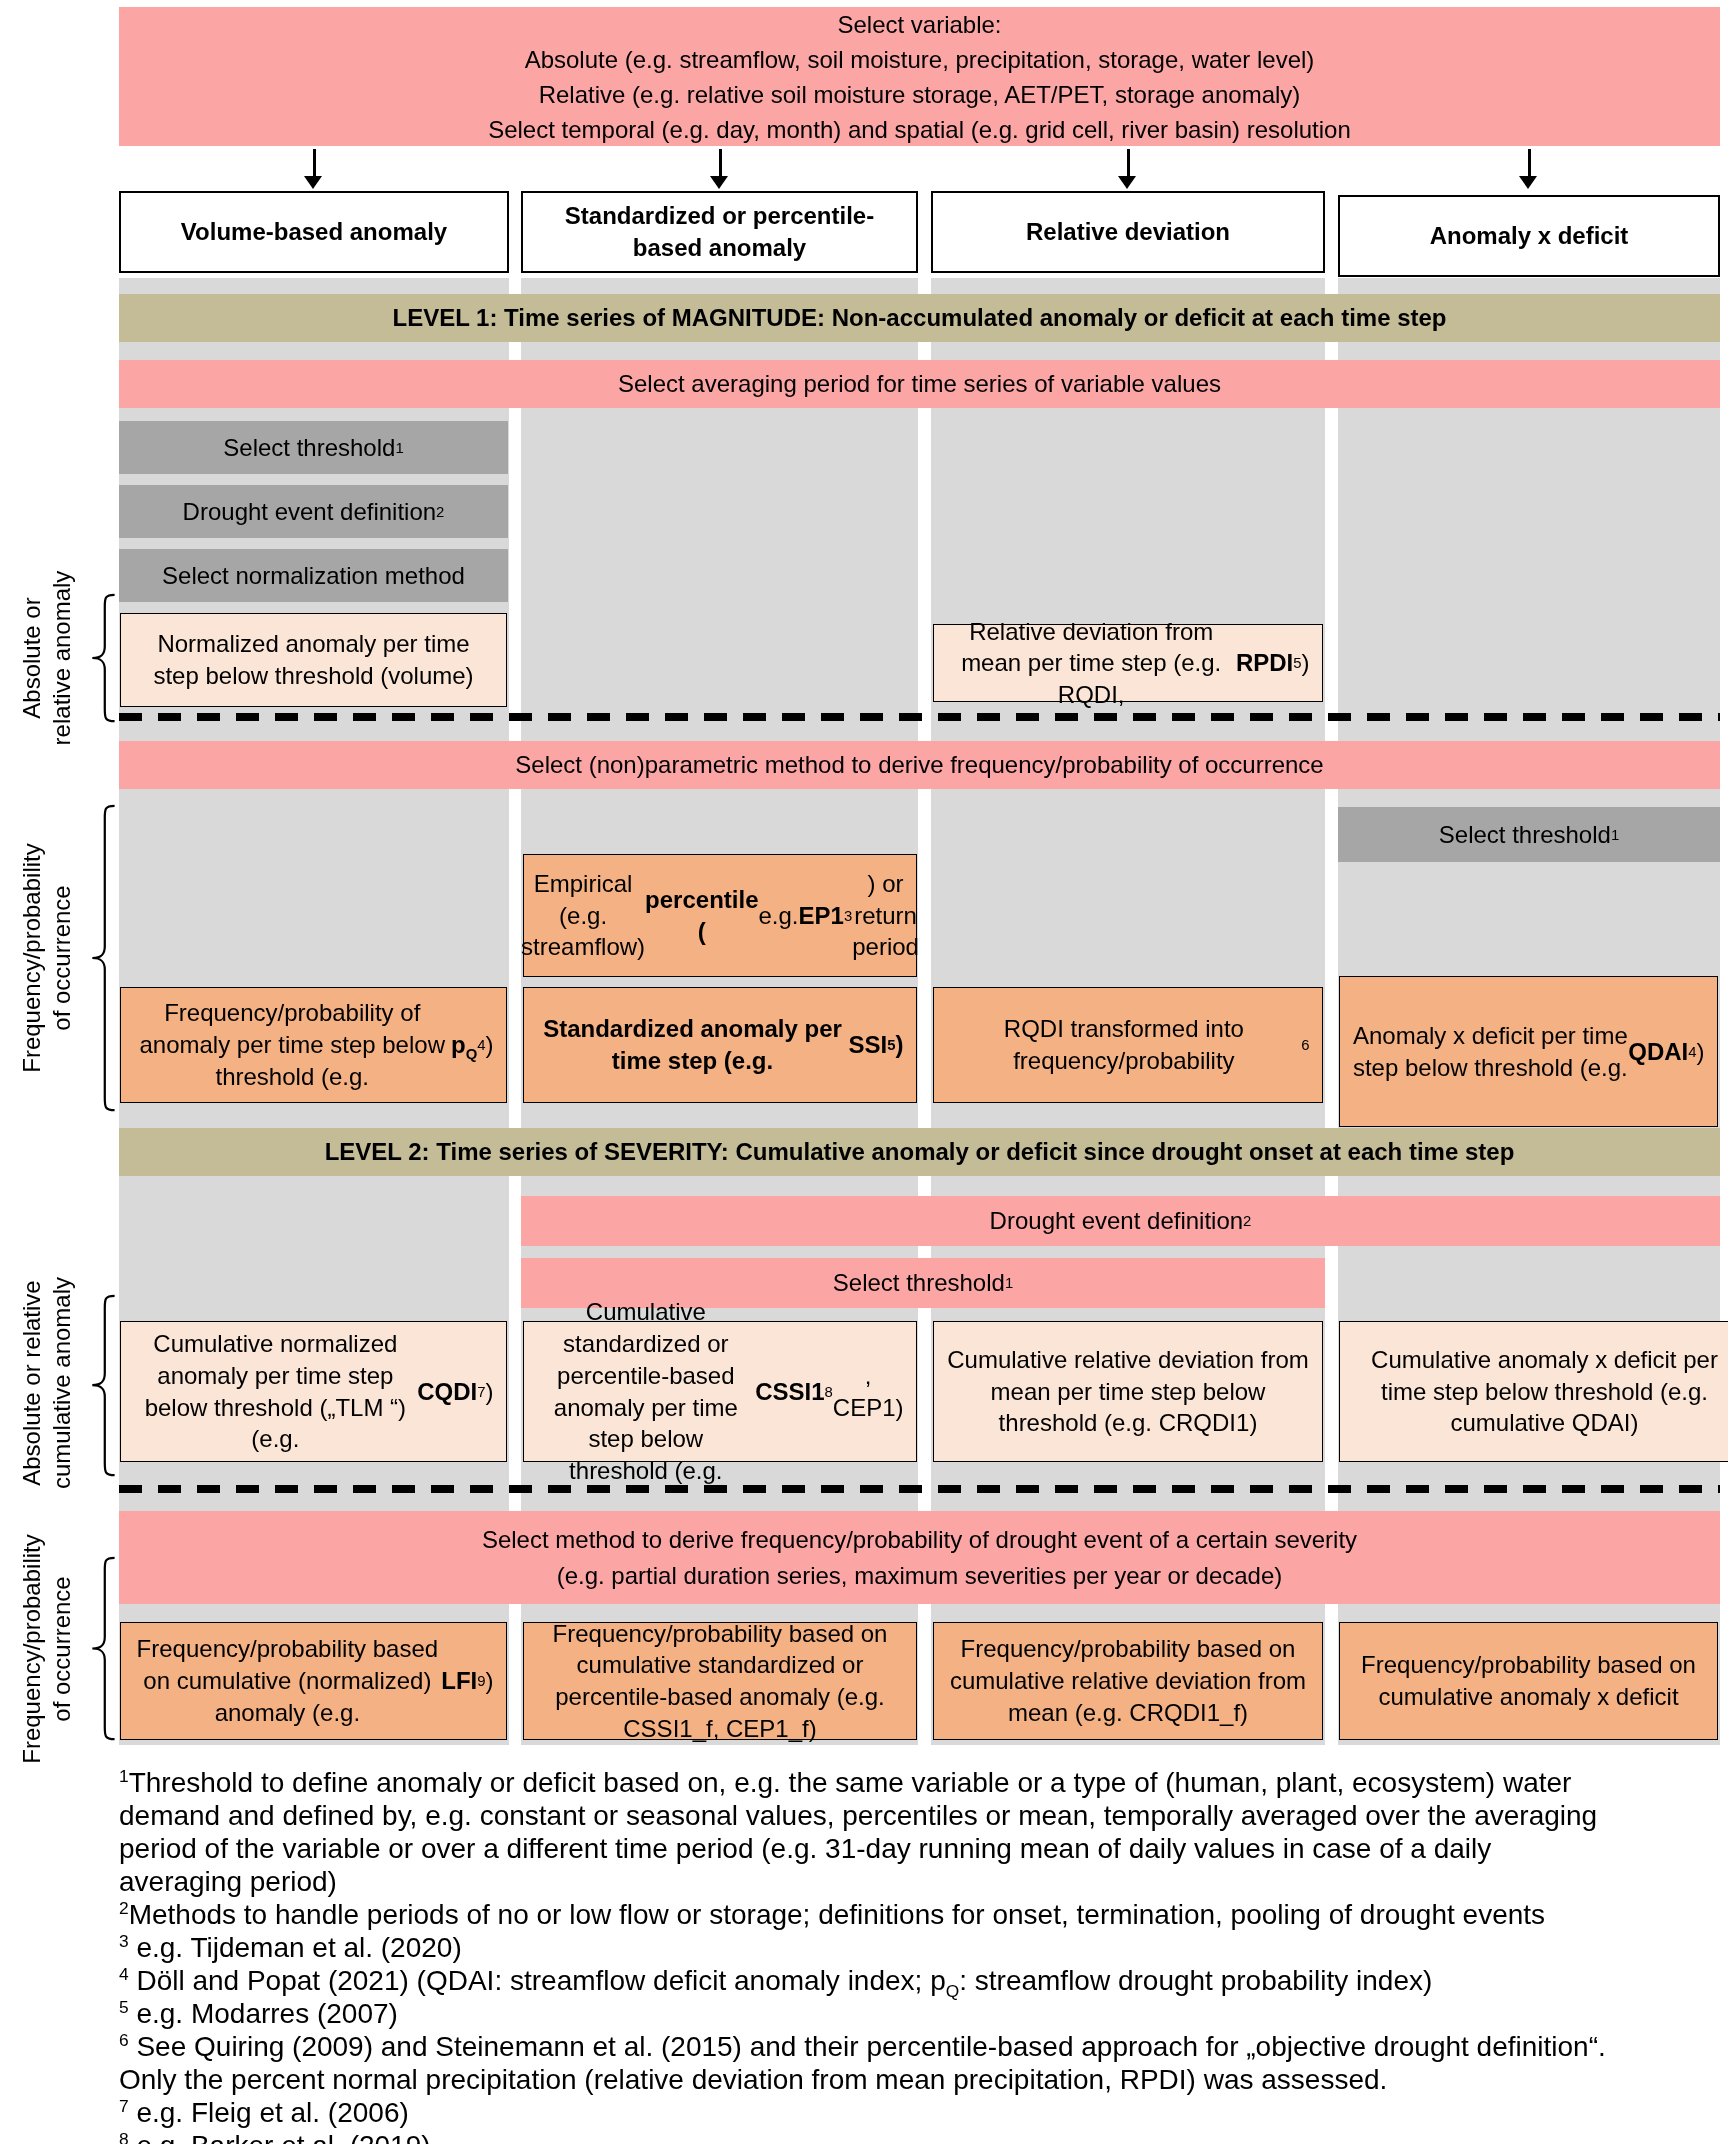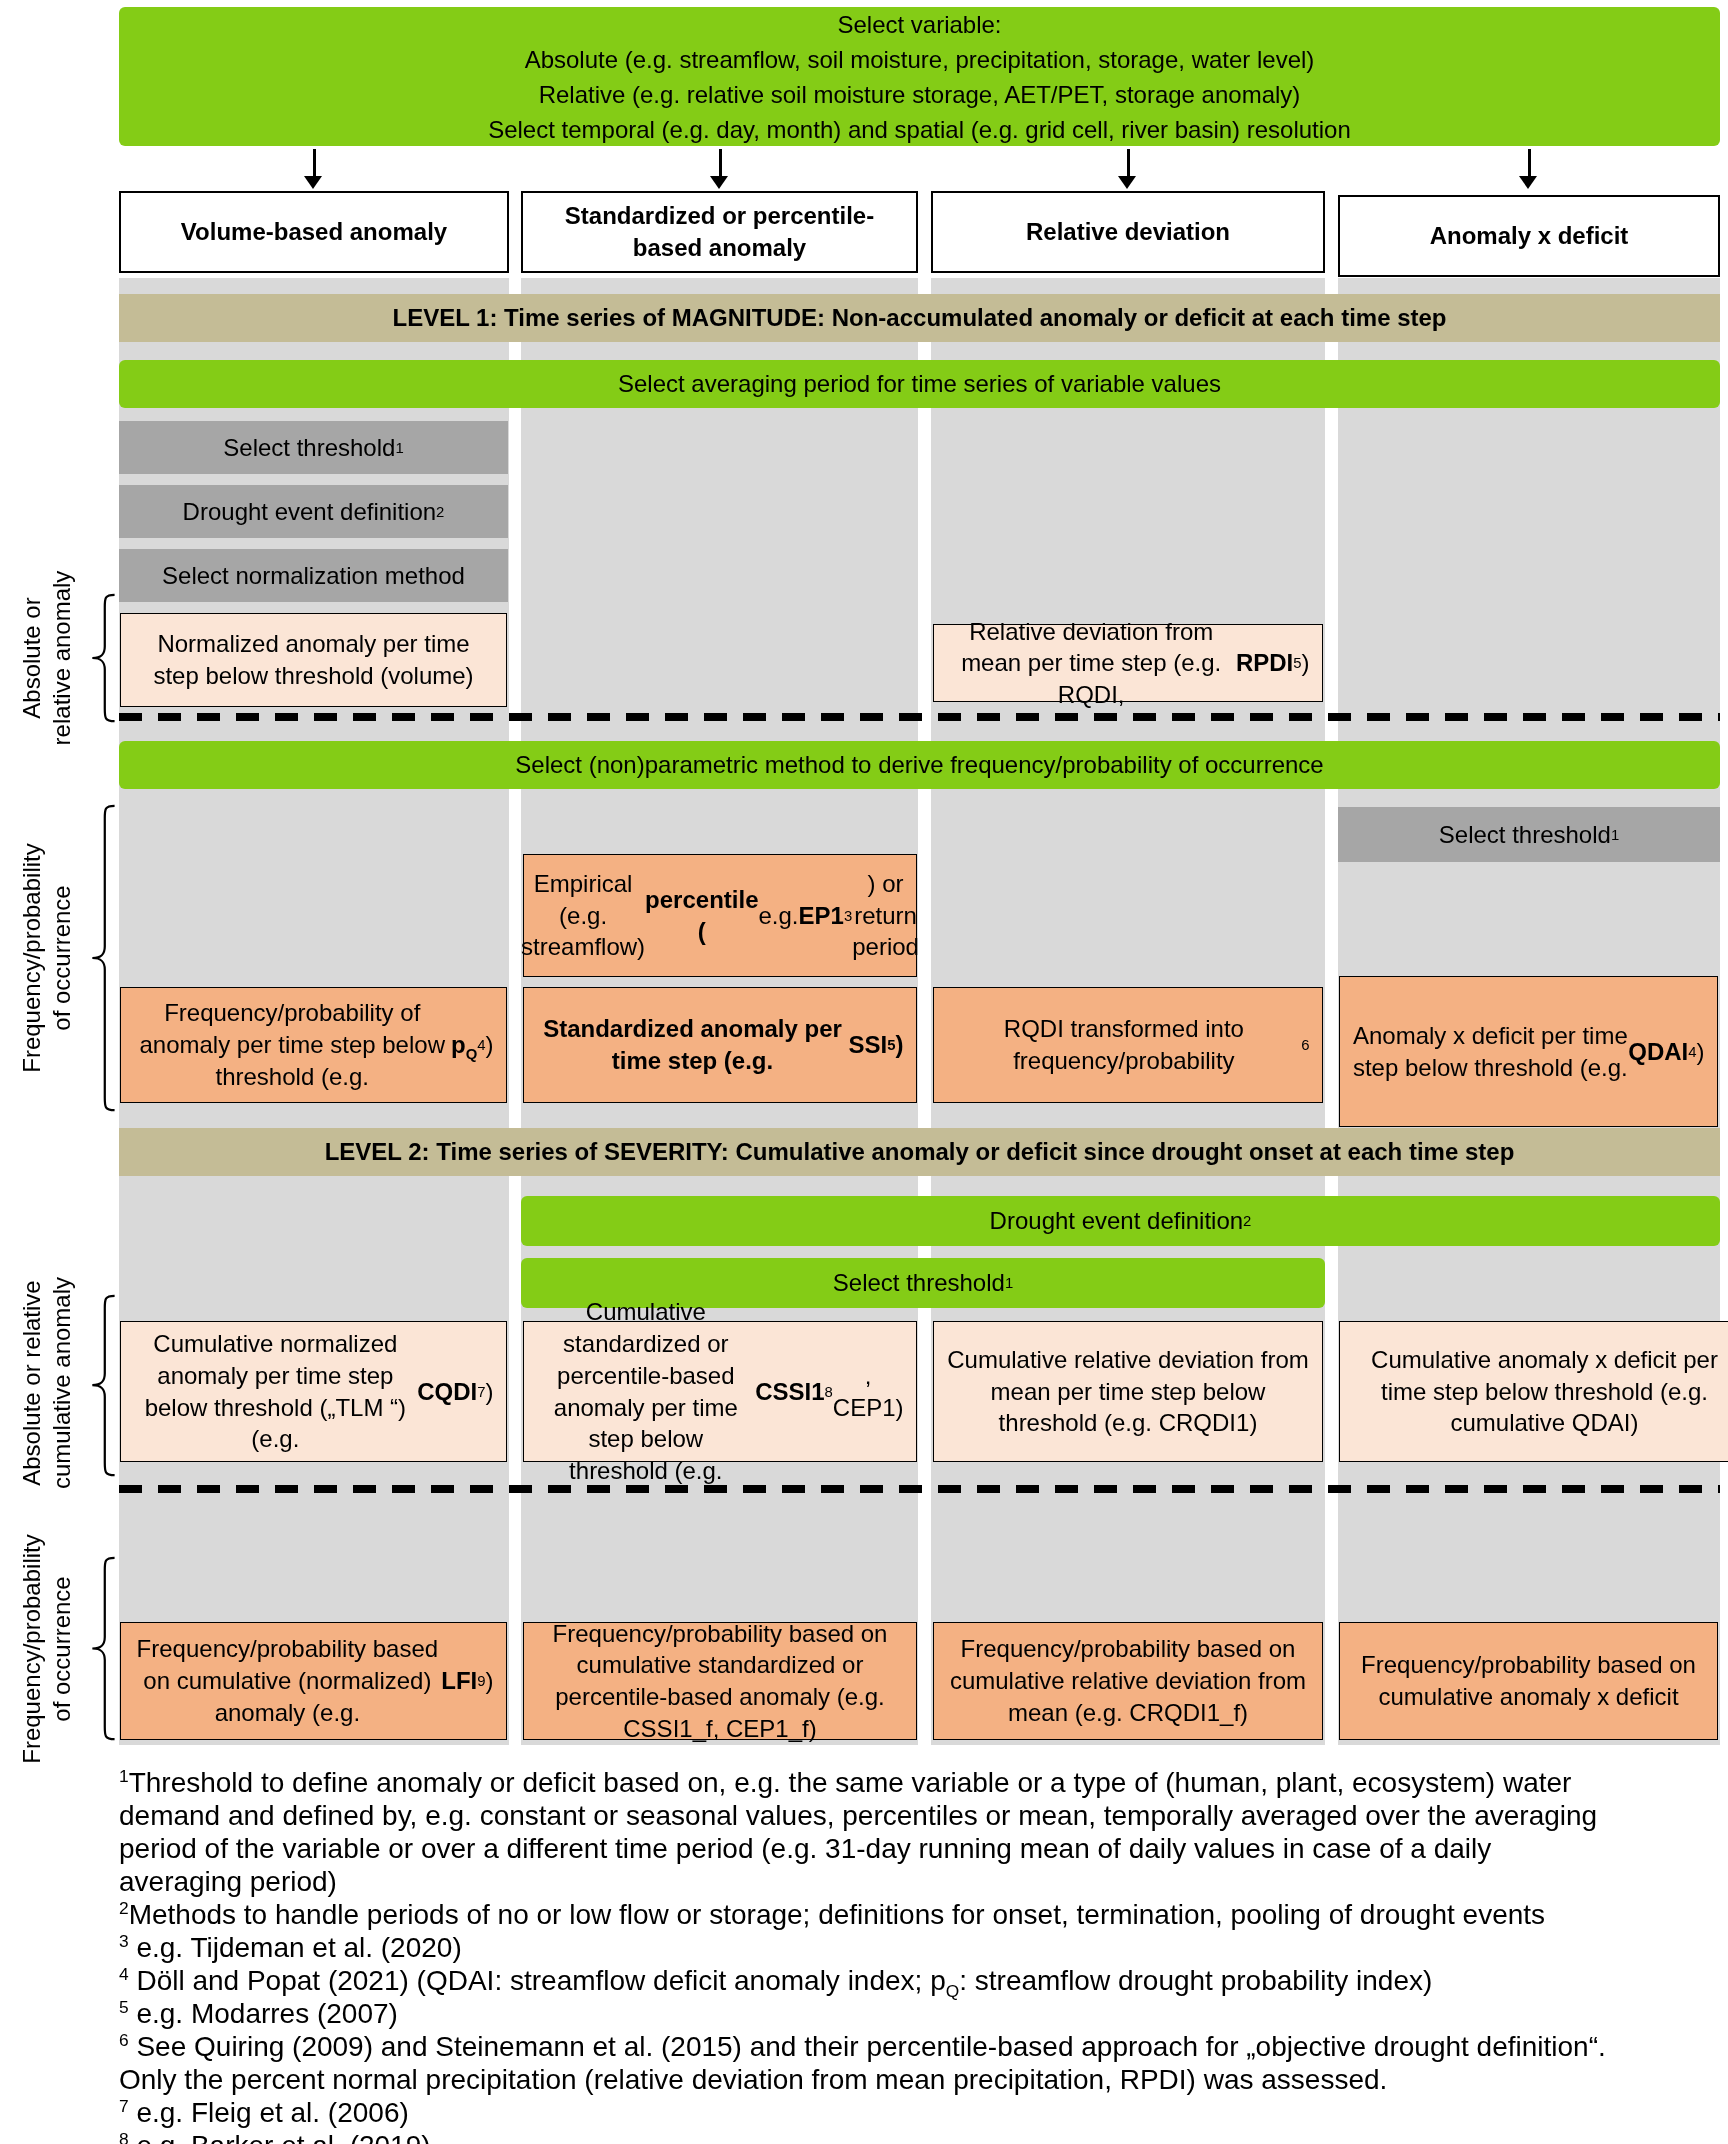--- a/index.html
+++ b/index.html
@@ -6,21 +6,21 @@
   .canvas{
     position:relative; width:1729px; height:2145px; background:#fff;
     font-family:"Liberation Sans",sans-serif; color:#000;
   }
   .abs{position:absolute;}
   .box{
     display:flex; align-items:center; justify-content:center; text-align:center;
     box-sizing:border-box; font-size:24px; line-height:1.32; padding:5.3px 12.5px;
   }
   .colbg{background:#d9d9d9;}
-  .band{background:#84cc16;border-radius:6px;}
+  .band{background:#fca5a5;}
   .olive{background:#c4bc96; font-weight:bold;}
   .graybox{background:#a6a6a6;}
   .peach{background:#fbe5d6; border:1.8px solid #000;}
   .orange{background:#f4b183; border:1.8px solid #000;}
   .headerbox{background:#fff; border:2.7px solid #000; font-weight:bold;}
   .dashed{height:8px; background:repeating-linear-gradient(90deg,#000 0 23px,transparent 23px 39px);}
   .arrow .shaft{position:absolute; left:-0.9px; top:0; width:2.7px; height:28.5px; background:#000;}
   .arrow .head{position:absolute; left:-9.8px; top:27px; width:0; height:0;
     border-left:9.8px solid transparent; border-right:9.8px solid transparent; border-top:13.4px solid #000;}
   .side-label{
@@ -102,20 +102,24 @@
   <div class="abs box band" style="left:521px; top:1196px; width:1199px; height:50px;">Drought event definition<sup>2</sup></div>
   <div class="abs box band" style="left:521px; top:1258px; width:804px; height:50px;">Select threshold<sup>1</sup></div>
 
   <div class="abs box peach" style="left:120px; top:1321px; width:387px; height:141px;">Cumulative normalized anomaly per time step below threshold („TLM “) (e.g. <b>CQDI</b><sup>7</sup>)</div>
   <div class="abs box peach" style="left:523px; top:1321px; width:394px; height:141px;">Cumulative standardized or percentile-based anomaly per time step below threshold (e.g. <b>CSSI1</b><sup>8</sup>, CEP1)</div>
   <div class="abs box peach" style="left:933px; top:1321px; width:390px; height:141px;">Cumulative relative deviation from mean per time step below threshold (e.g. CRQDI1)</div>
   <div class="abs box peach" style="left:1339px; top:1321px; width:411px; height:141px;">Cumulative anomaly x deficit per time step below threshold (e.g. cumulative QDAI)</div>
 
   <div class="abs dashed" style="left:119px; top:1485px; width:1601px;"></div>
 
+  <div class="abs box band topbox" style="left:119px; top:1511px; width:1601px; height:93px; line-height:36px;">
+    <div>Select method to derive frequency/probability of drought event of a certain severity</div>
+    <div>(e.g. partial duration series, maximum severities per year or decade)</div>
+  </div>
 
   <div class="abs box orange" style="left:120px; top:1622px; width:387px; height:118px;">Frequency/probability based on cumulative (normalized) anomaly (e.g. <b>LFI</b><sup>9</sup>)</div>
   <div class="abs box orange" style="left:523px; top:1622px; width:394px; height:118px;">Frequency/probability based on cumulative standardized or percentile-based anomaly (e.g. CSSI1_f, CEP1_f)</div>
   <div class="abs box orange" style="left:933px; top:1622px; width:390px; height:118px;">Frequency/probability based on cumulative relative deviation from mean (e.g. CRQDI1_f)</div>
   <div class="abs box orange" style="left:1339px; top:1622px; width:379px; height:118px;">Frequency/probability based on cumulative anomaly x deficit</div>
 
   <div class="side-label" style="left:-221px; top:628px; width:535px;">
     <div>Absolute or</div>
     <div>relative anomaly</div>
   </div>

